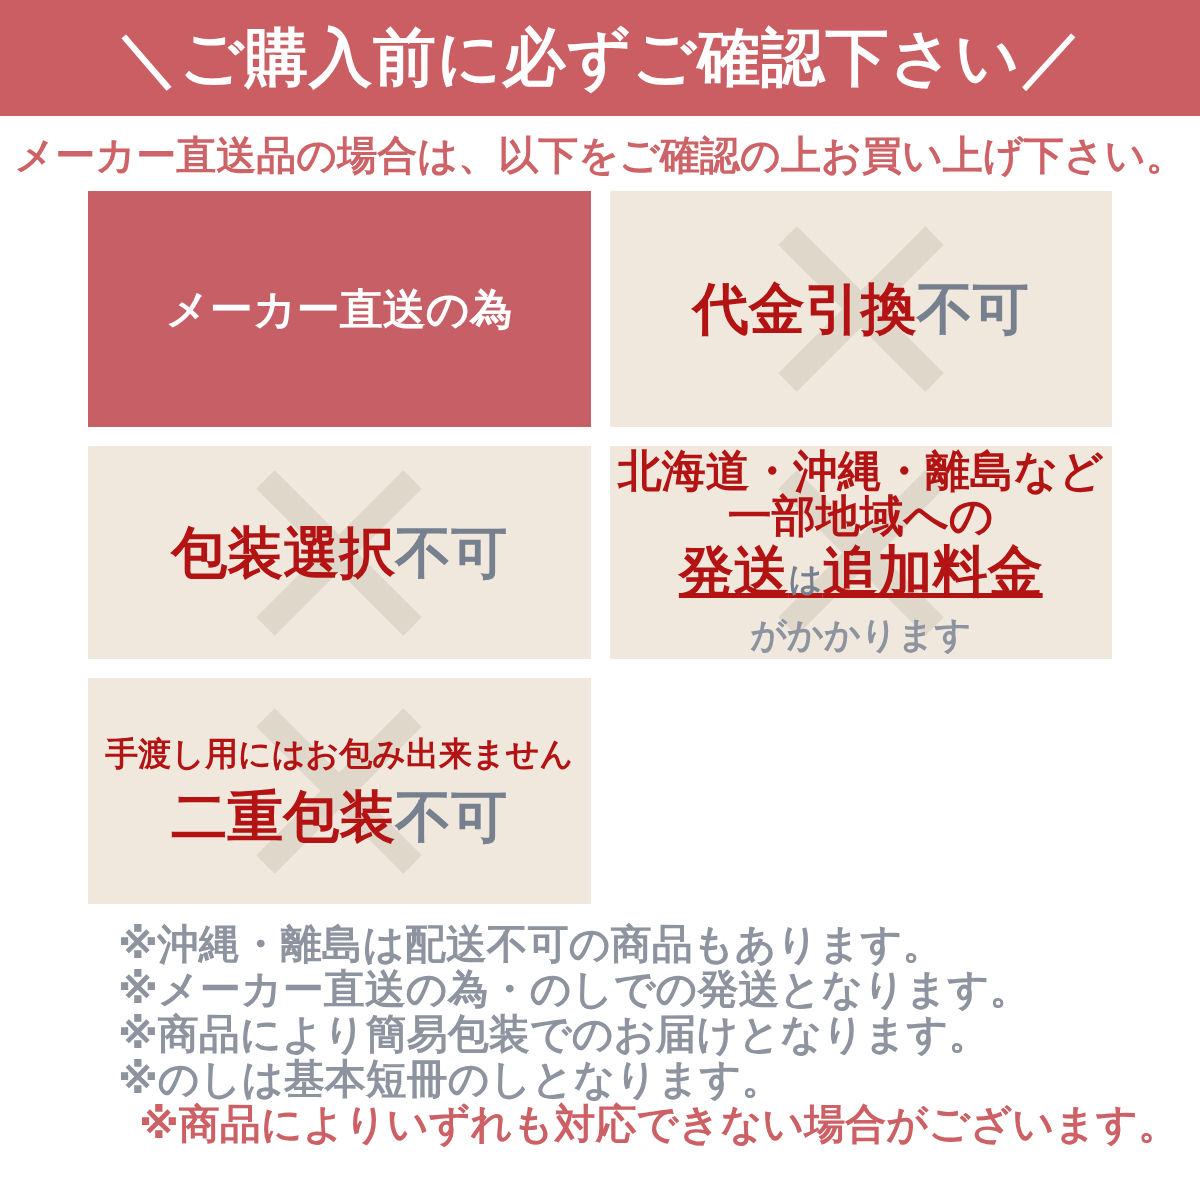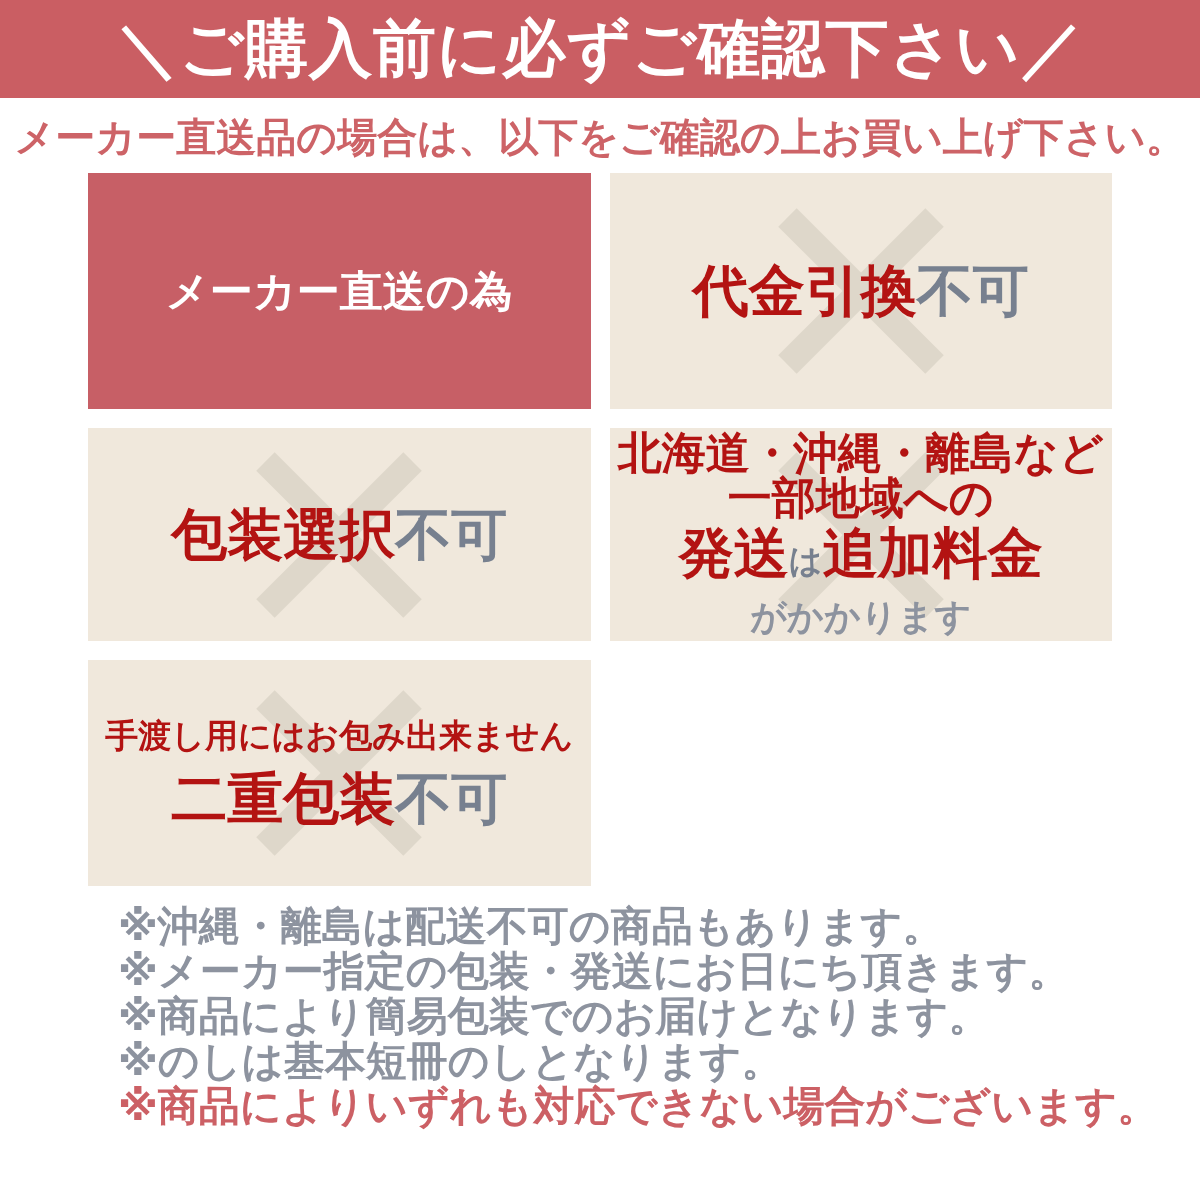--- a/index.html
+++ b/index.html
@@ -3,21 +3,21 @@
 <meta charset="utf-8">
 <style>
   html,body{margin:0;padding:0;}
   body{
     width:1200px;height:1200px;overflow:hidden;background:#ffffff;
     font-family:"Liberation Sans","DejaVu Sans",sans-serif;
     -webkit-font-smoothing:antialiased;
   }
   
   .banner{
-    height:98px;background:#ca5e63;
+    height:116px;background:#ca5e63;
     display:flex;align-items:center;justify-content:center;
   }
   .banner h1{
     margin:0;color:#ffffff;font-size:63px;font-weight:bold;
     letter-spacing:1px;white-space:nowrap;
   }
   
   .subtitle{
     margin:12px 0 4px;text-align:center;color:#cd6367;
     font-size:40px;font-weight:bold;white-space:nowrap;
@@ -43,28 +43,28 @@
   .xmark::before{transform:rotate(45deg);}
   .xmark::after{transform:rotate(-45deg);}
   .cell-content{position:relative;z-index:1;}
   
   .hl-line{color:#ffffff;font-size:43px;font-weight:bold;line-height:64px;white-space:nowrap;}
   .sub-line{color:#b31312;font-size:33px;font-weight:bold;line-height:44px;margin-bottom:8px;white-space:nowrap;}
   .main-line{font-size:56px;font-weight:bold;line-height:66px;white-space:nowrap;}
   .main-red{color:#b31312;}
   .main-gray{color:#77808f;}
   .c5-sub{color:#b31312;font-size:44px;font-weight:bold;line-height:45px;white-space:nowrap;}
-  .c5-main{font-size:55px;font-weight:bold;color:#b31312;line-height:66px;white-space:nowrap;}
+  .c5-main{font-size:55px;font-weight:bold;color:#b31312;line-height:66px;white-space:nowrap;text-decoration:underline;}
   .c5-particle{font-size:33px;color:#77808f;font-weight:bold;}
   .c5-tail{color:#8d939f;font-size:36px;font-weight:bold;line-height:46px;white-space:nowrap;}
   
   .notes{margin:18px 0 4px 118px;}
   .note{color:#8d939f;font-size:41px;font-weight:bold;line-height:45px;white-space:nowrap;}
   .note.indent{padding-left:28px;font-size:37px;}
-  .note.accent{color:#cc6065;}
+  .note.accent{color:#cc6065;text-align:center;}
 </style>
 </head>
 <body>
 
 <div>
 
   <header class="banner">
     <h1>＼ご購入前に必ずご確認下さい／</h1>
   </header>
 
@@ -112,19 +112,19 @@
         <div class="main-line">
           <span class="main-red">二重包装</span><span class="main-gray">不可</span>
         </div>
       </div>
     </div>
 
   </div>
 
   <div class="notes">
     <div class="note">※沖縄・離島は配送不可の商品もあります。</div>
-    <div class="note">※メーカー指定の包装・発送にお日にち頂きます。</div>
+    <div class="note">※メーカー直送の為・のしでの発送となります。</div>
     <div class="note">※商品により簡易包装でのお届けとなります。</div>
     <div class="note">※のしは基本短冊のしとなります。</div>
     <div class="note accent">※商品によりいずれも対応できない場合がございます。</div>
   </div>
 
 </div>
 
 </body></html>

